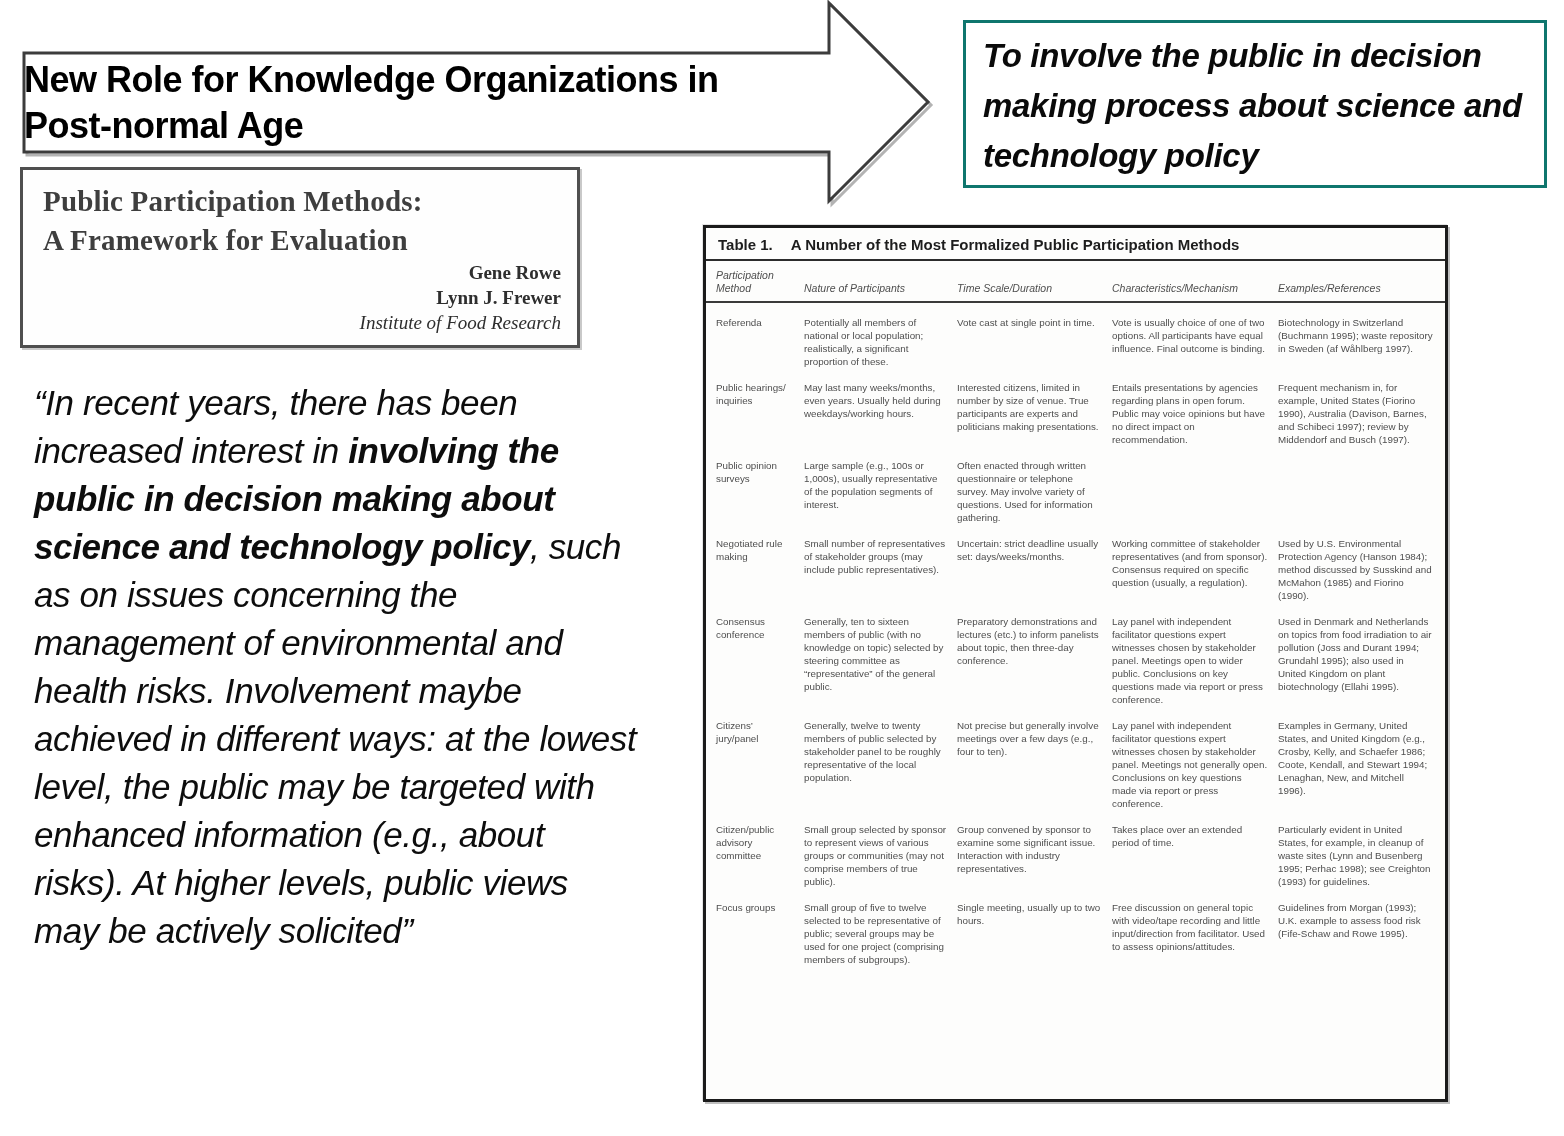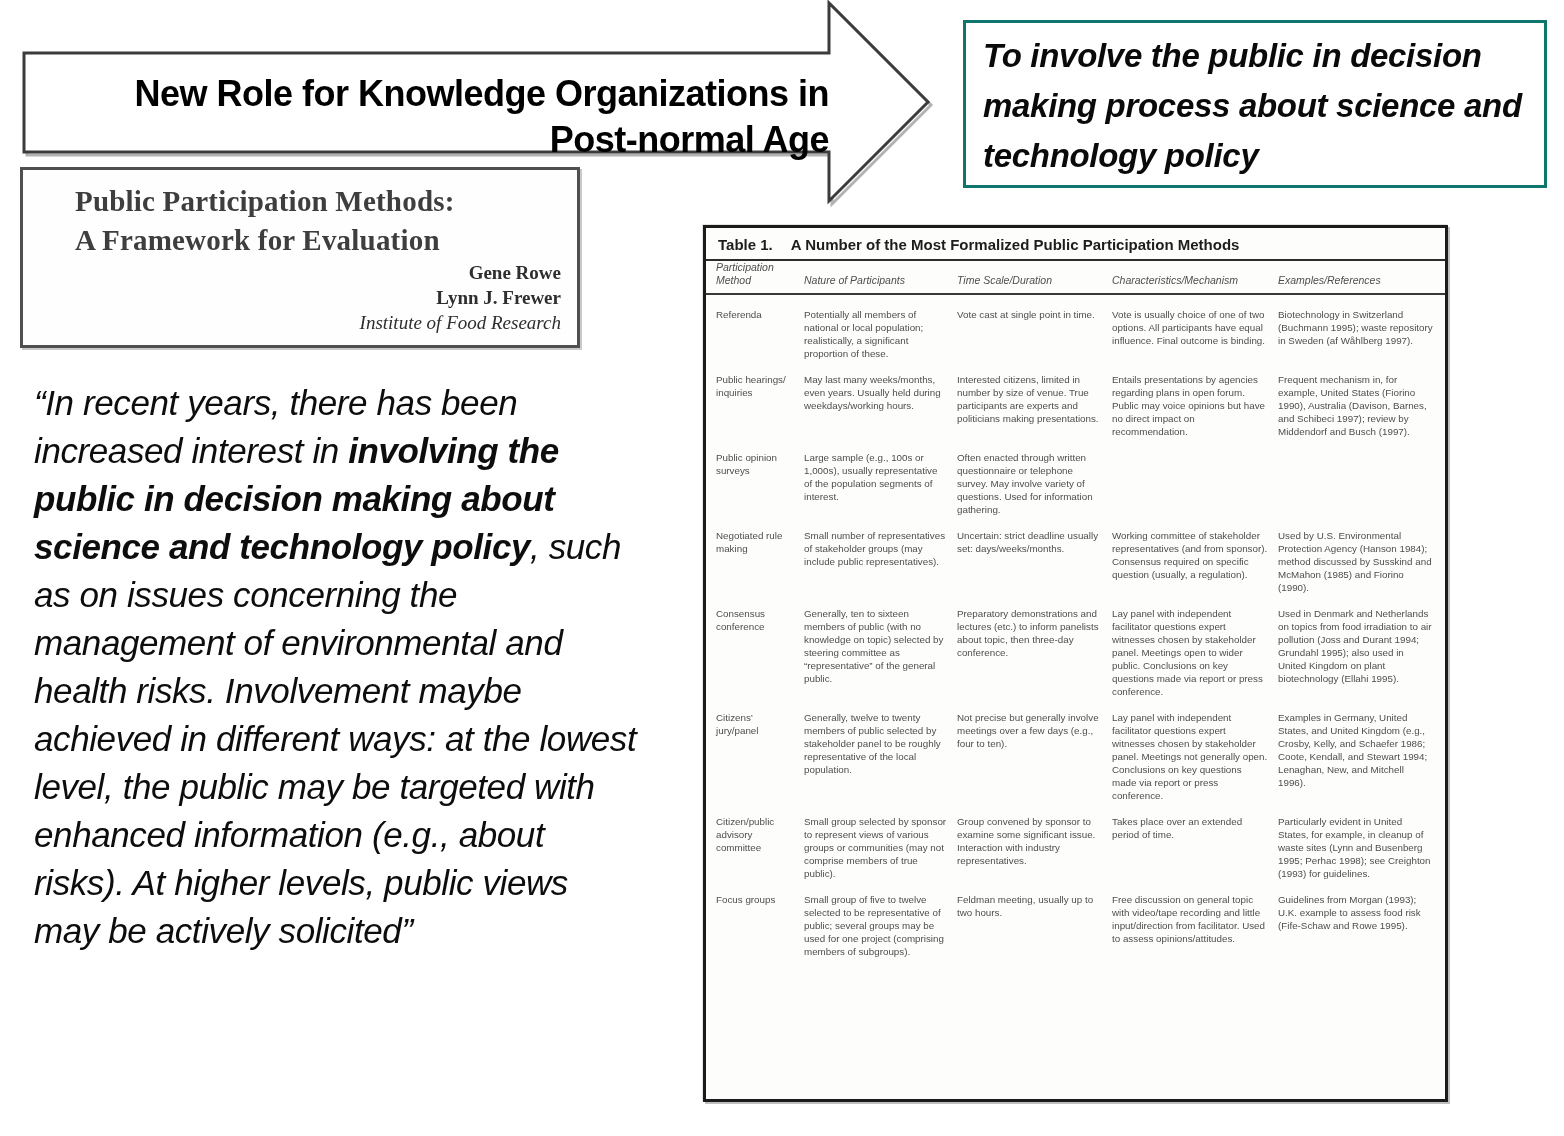--- a/index.html
+++ b/index.html
@@ -7,22 +7,22 @@
     width: 1564px; height: 1136px;
     background: #ffffff;
     overflow: hidden;
     font-family: "Liberation Sans", sans-serif;
   }
   .stage { position: relative; width: 1564px; height: 1136px; background: #fff; }
 
   
   .arrow-svg { position: absolute; left: 0; top: 0; }
   .banner-text {
-    position: absolute; left: 24px; top: 67px; width: 805px; height: 100px;
-    display: flex; flex-direction: column; align-items: flex-end; justify-content: center;
+    position: absolute; left: 24px; top: 53px; width: 805px; height: 100px;
+    display: flex; flex-direction: column; align-items: flex-start; justify-content: center;
     font-weight: 700; font-size: 36px; line-height: 46px; color: #000;
     text-align: center; letter-spacing: -0.5px;
   }
 
   
   .objective-box {
     position: absolute; left: 963px; top: 20px; width: 584px; height: 168px;
     border: 3px solid #0f766e; box-sizing: border-box; background: #fff;
     padding: 8px 17px; font-weight: 700; font-style: italic;
     font-size: 33px; line-height: 50px; color: #0a0a0a; letter-spacing: -0.3px;
@@ -30,21 +30,21 @@
 
   
   .paper-box {
     position: absolute; left: 20px; top: 167px; width: 560px; height: 181px;
     border: 3px solid #4f4f4f; box-sizing: border-box; background: #fefefe;
     box-shadow: 2px 2px 0 #c9c9c9;
     font-family: "Liberation Serif", serif;
   }
   .paper-title {
     padding: 12px 0 0 20px; font-weight: 700; font-size: 29px; line-height: 39px;
-    color: #3e3e3e; letter-spacing: 0.2px; margin-left: 32px;
+    color: #3e3e3e; letter-spacing: 0.2px;
   }
   .paper-authors {
     position: absolute; right: 16px; bottom: 10px; text-align: right;
     font-size: 19px; line-height: 25px; color: #2e2e2e;
   }
   .paper-authors .author { font-weight: 700; }
   .paper-authors .affil { font-style: italic; font-weight: 400; }
 
   
   .quote {
@@ -67,21 +67,21 @@
   }
   .t-caption .t-label { margin-right: 18px; }
   .t-grid {
     display: grid;
     grid-template-columns: 80px 145px 147px 158px 1fr;
     column-gap: 8px;
     padding: 0 10px;
   }
   .t-head {
     align-items: end;
-    padding-bottom: 6px;
+    padding-top: 8px; padding-bottom: 6px;
     border-bottom: 2px solid #3a3a3a;
     font-style: italic; font-size: 10.5px; line-height: 13px; color: #4e4e4e;
   }
   .t-row {
     padding-top: 13px;
     font-size: 9.8px; line-height: 13px; color: #4e4e4e;
   }
   .t-row .cell { padding-right: 2px; }
 </style>
 </head>
@@ -181,19 +181,19 @@
       <div class="cell">Citizen/public advisory committee</div>
       <div class="cell">Small group selected by sponsor to represent views of various groups or communities (may not comprise members of true public).</div>
       <div class="cell">Group convened by sponsor to examine some significant issue. Interaction with industry representatives.</div>
       <div class="cell">Takes place over an extended period of time.</div>
       <div class="cell">Particularly evident in United States, for example, in cleanup of waste sites (Lynn and Busenberg 1995; Perhac 1998); see Creighton (1993) for guidelines.</div>
     </div>
 
     <div class="t-grid t-row">
       <div class="cell">Focus groups</div>
       <div class="cell">Small group of five to twelve selected to be representative of public; several groups may be used for one project (comprising members of subgroups).</div>
-      <div class="cell">Feldman meeting, usually up to two hours.</div>
+      <div class="cell">Single meeting, usually up to two hours.</div>
       <div class="cell">Free discussion on general topic with video/tape recording and little input/direction from facilitator. Used to assess opinions/attitudes.</div>
       <div class="cell">Guidelines from Morgan (1993); U.K. example to assess food risk (Fife-Schaw and Rowe 1995).</div>
     </div>
   </div>
 
 </div>
 
 </body></html>

